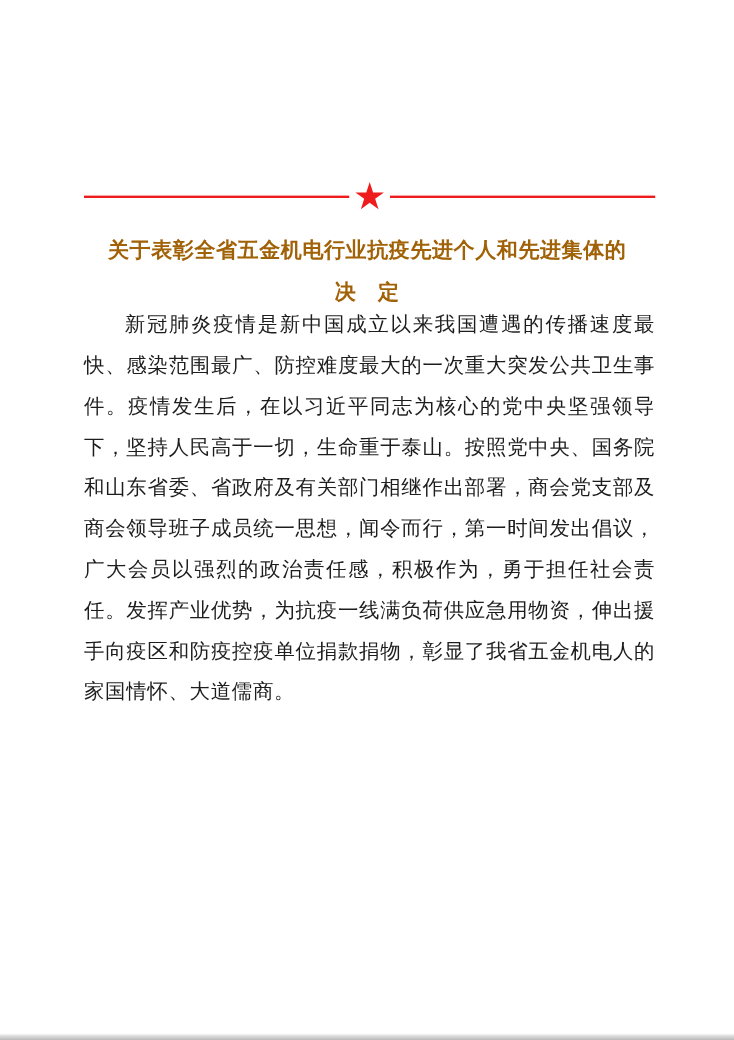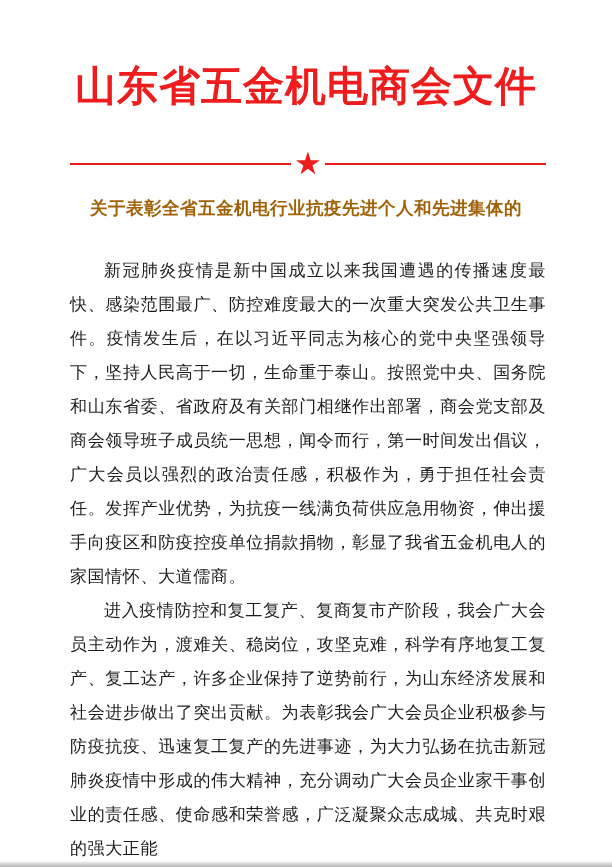--- a/index.html
+++ b/index.html
@@ -81,33 +81,32 @@
     left: 0; right: 0; bottom: 0;
     height: 6px;
     background: linear-gradient(to bottom, #ffffff 0%, #dcdcdc 40%, #b5b5b5 100%);
   }
 </style>
 </head>
 <body>
 
 <div class="page">
 
-  <h1 class="org-title">山东省五金机电商会文件</h1>
 
 
   <div class="red-rule">
     <span class="rule-line"></span>
     <span class="star">★</span>
     <span class="rule-line"></span>
   </div>
 
   <h2 class="doc-title">
     <span class="doc-title-line">关于表彰全省五金机电行业抗疫先进个人和先进集体的</span>
+    <span class="doc-title-line">决　定</span>
   </h2>
 
   <div class="body-text">
     <p>新冠肺炎疫情是新中国成立以来我国遭遇的传播速度最快、感染范围最广、防控难度最大的一次重大突发公共卫生事件。疫情发生后，在以习近平同志为核心的党中央坚强领导下，坚持人民高于一切，生命重于泰山。按照党中央、国务院和山东省委、省政府及有关部门相继作出部署，商会党支部及商会领导班子成员统一思想，闻令而行，第一时间发出倡议，广大会员以强烈的政治责任感，积极作为，勇于担任社会责任。发挥产业优势，为抗疫一线满负荷供应急用物资，伸出援手向疫区和防疫控疫单位捐款捐物，彰显了我省五金机电人的家国情怀、大道儒商。</p>
-    <p>进入疫情防控和复工复产、复商复市产阶段，我会广大会员主动作为，渡难关、稳岗位，攻坚克难，科学有序地复工复产、复工达产，许多企业保持了逆势前行，为山东经济发展和社会进步做出了突出贡献。为表彰我会广大会员企业积极参与防疫抗疫、迅速复工复产的先进事迹，为大力弘扬在抗击新冠肺炎疫情中形成的伟大精神，充分调动广大会员企业家干事创业的责任感、使命感和荣誉感，广泛凝聚众志成城、共克时艰的强大正能</p>
   </div>
 
   <div class="page-bottom-shadow"></div>
 
 </div>
 
 </body></html>

